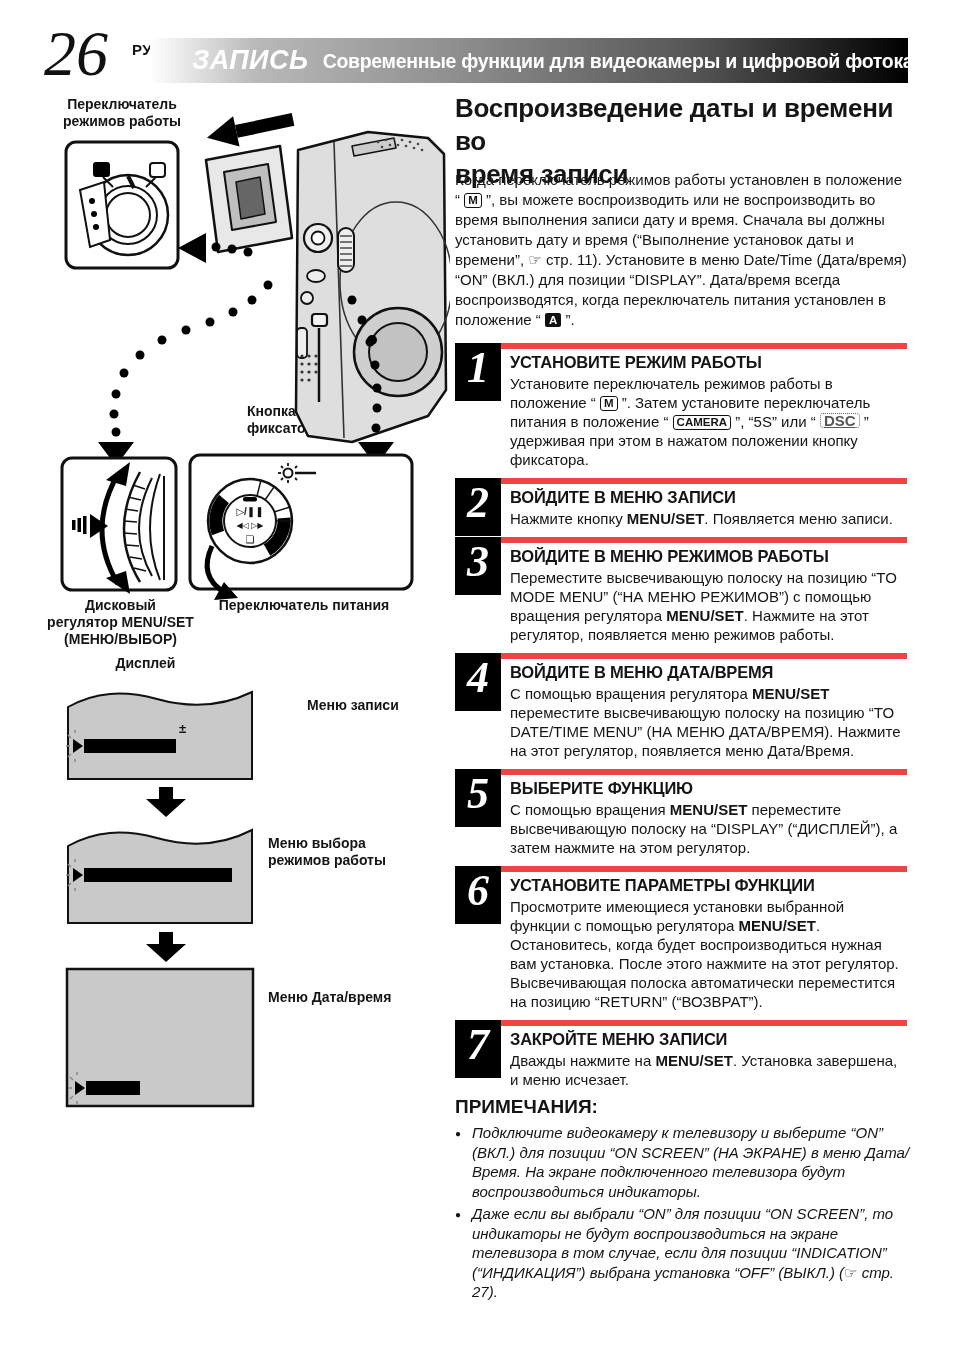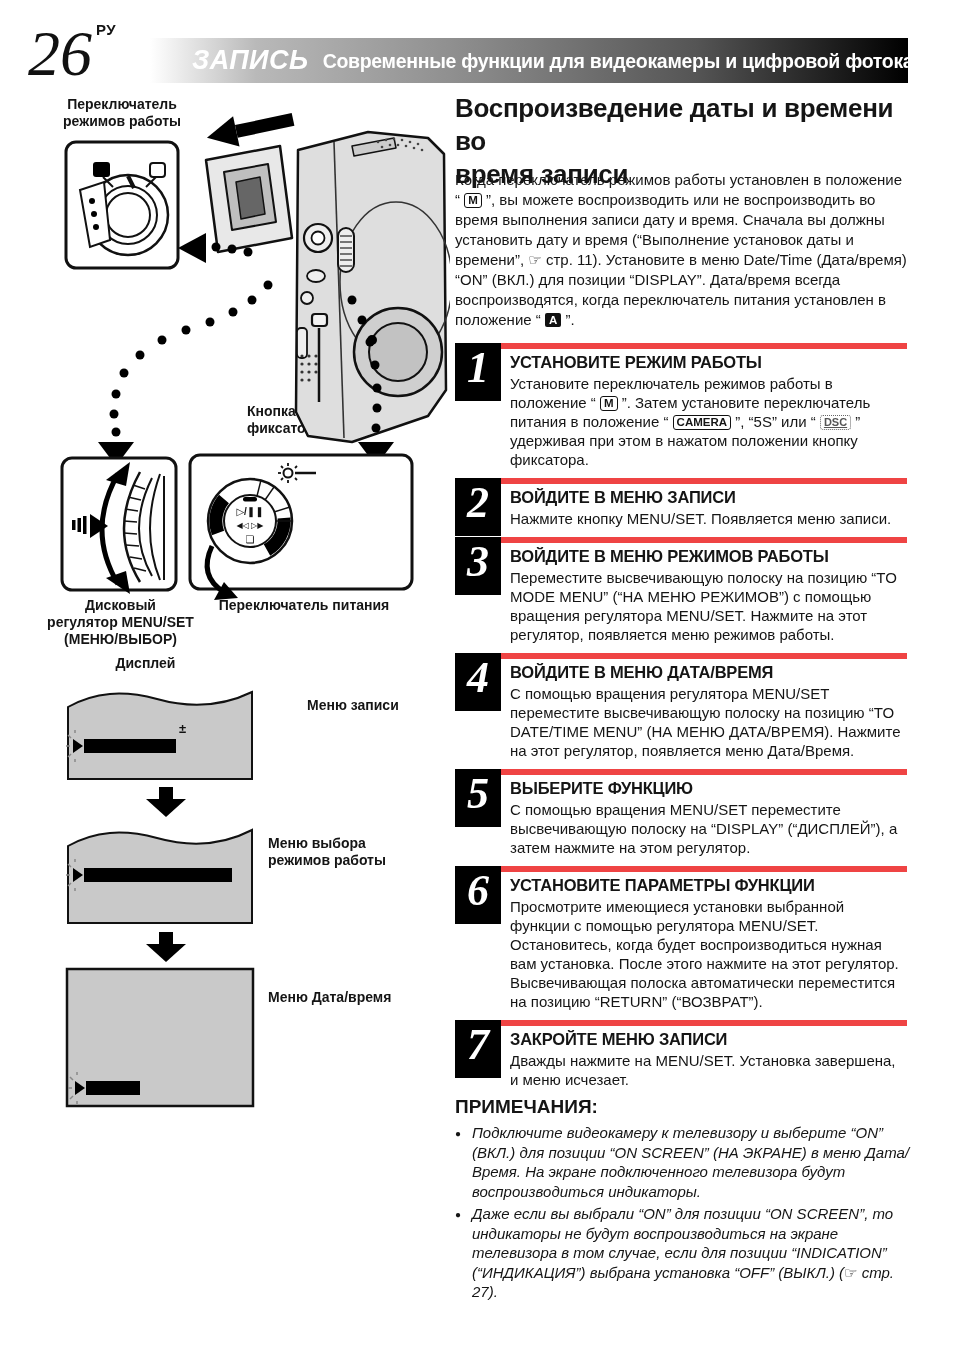--- a/index.html
+++ b/index.html
@@ -4,52 +4,52 @@
 <style>
   html,body{margin:0;padding:0;}
   body{
     width:954px;height:1355px;position:relative;overflow:hidden;
     background:#ffffff;color:#151515;
     font-family:"Liberation Sans","DejaVu Sans",sans-serif;
     -webkit-font-smoothing:antialiased;
   }
   .abs{position:absolute;}
   
-  .pagenum{left:28px;top:22px;display:flex;align-items:flex-start;}
+  .pagenum{left:44px;top:22px;display:flex;align-items:center;gap:20px;}
   .pagenum .big{font:italic 400 64px/64px "Liberation Serif","DejaVu Serif",serif;color:#111;}
   .pagenum .small{font:700 15px/15px "Liberation Sans",sans-serif;margin:0 0 9px 4px;letter-spacing:.5px;}
   .banner{
     left:150px;top:38px;width:758px;height:45px;
     background:linear-gradient(90deg,#ffffff 0%,#b9b9b9 14%,#8f8f8f 40%,#555555 72%,#000000 100%);
     display:flex;align-items:center;white-space:nowrap;
   }
   .banner .kicker{font:italic 700 27px/27px "Liberation Sans",sans-serif;color:#fff;margin-left:42px;letter-spacing:.5px;}
   .banner .btitle{font:700 19.5px/20px "Liberation Sans",sans-serif;color:#fff;margin-left:14px;letter-spacing:-0.3px;}
   
   .art-title{left:455px;top:92px;width:462px;font-size:26px;line-height:33px;font-weight:700;letter-spacing:-0.3px;}
   .intro{left:455px;top:170px;width:456px;font-size:15px;line-height:20px;}
   .steps{left:455px;top:343px;width:452px;}
   .step{display:flex;align-items:stretch;}
   .snum{flex:0 0 46px;width:46px;height:58px;background:#000;color:#fff;
         font:italic 700 44px/50px "Liberation Serif","DejaVu Serif",serif;text-align:center;}
   .scontent{flex:1;border-top:6px solid #ef4444;padding:3px 0 9px 9px;}
   .stitle{font-weight:700;font-size:16.5px;line-height:21px;letter-spacing:-0.2px;}
   .sbody{font-size:15px;line-height:19px;margin-top:1px;}
-  .b{font-weight:400;}
+  .b{font-weight:700;}
   .notes{left:455px;top:1096px;width:456px;}
   .notes-h{font-size:19px;font-weight:700;margin-bottom:5px;}
   .note{display:flex;font-style:italic;font-size:15px;line-height:19.5px;margin-bottom:3px;}
   .note .dot{flex:0 0 17px;font-style:normal;font-size:10px;line-height:19px;padding-top:1px;}
   
   .bM,.bCam{display:inline-block;border:1.6px solid #111;border-radius:3px;font-weight:700;
             font-size:11.5px;line-height:13px;padding:0 3px;vertical-align:1.5px;}
   .bA{display:inline-block;background:#111;color:#fff;border-radius:2px;font-weight:700;
       font-size:11.5px;line-height:14px;padding:0 4px;vertical-align:1px;}
   .bDsc{display:inline-block;border:1.6px dotted #666;color:#555;border-radius:3px;font-weight:700;
-        font-size:11px;line-height:13px;padding:0 3px;vertical-align:1.5px;text-decoration:underline;}
+        font-size:15px;line-height:13px;padding:0 3px;vertical-align:1.5px;text-decoration:underline;}
   
   .lbl{font-weight:700;font-size:14px;line-height:17px;}
   .center{text-align:center;}
   
   .screen{position:absolute;left:65px;width:190px;}
   .darr{position:absolute;left:146px;width:40px;height:30px;}
 </style>
 </head>
 <body>
 

